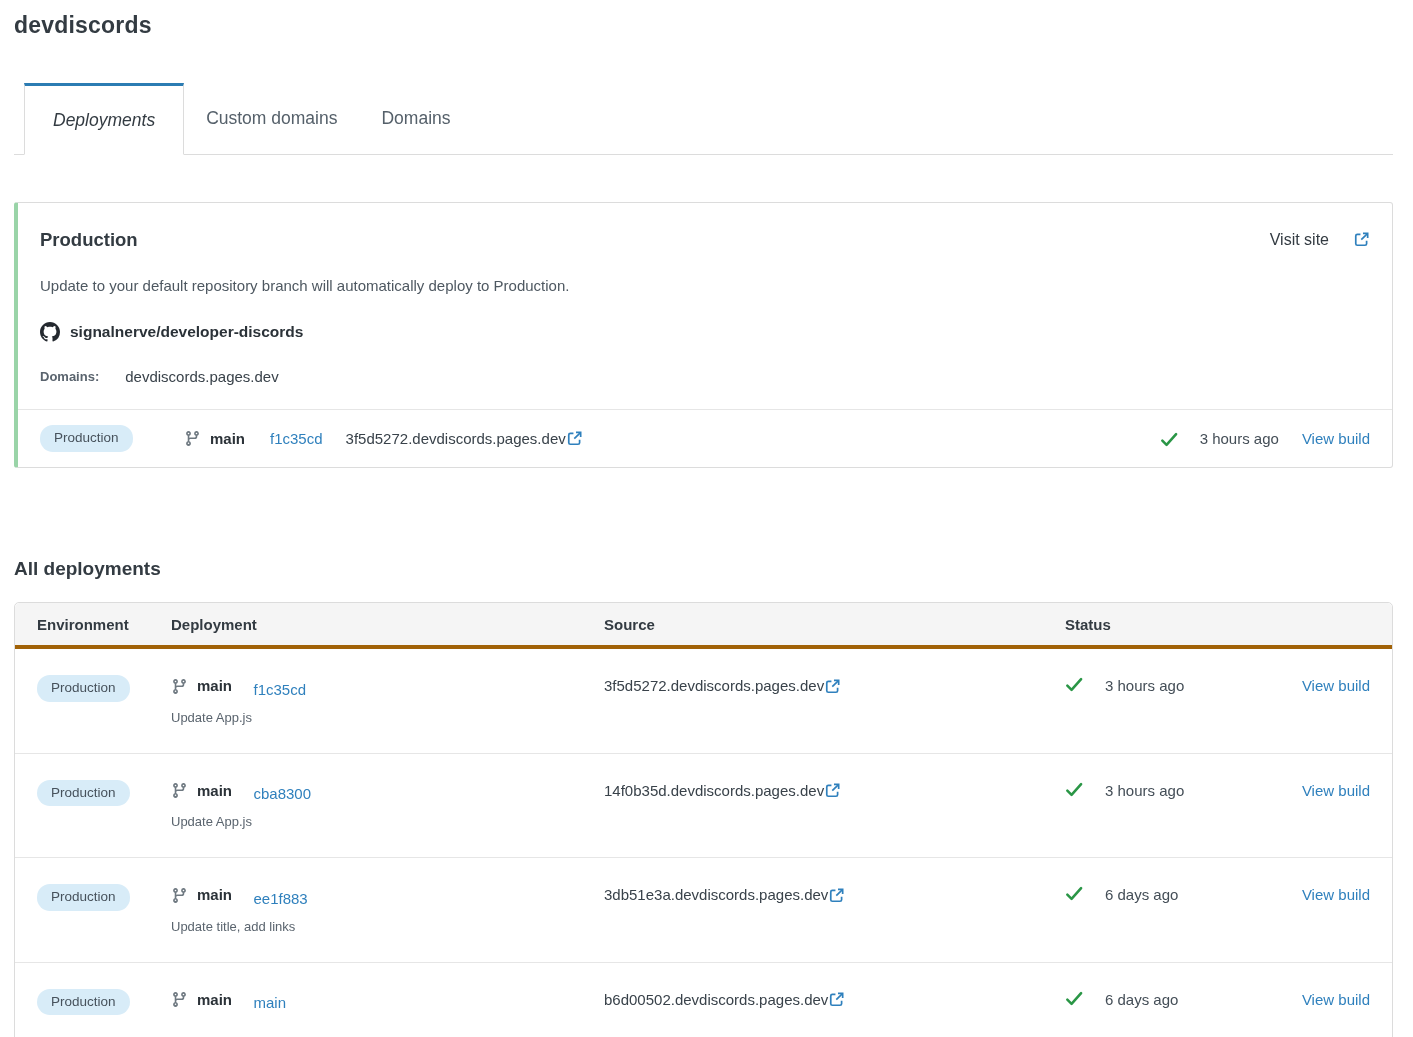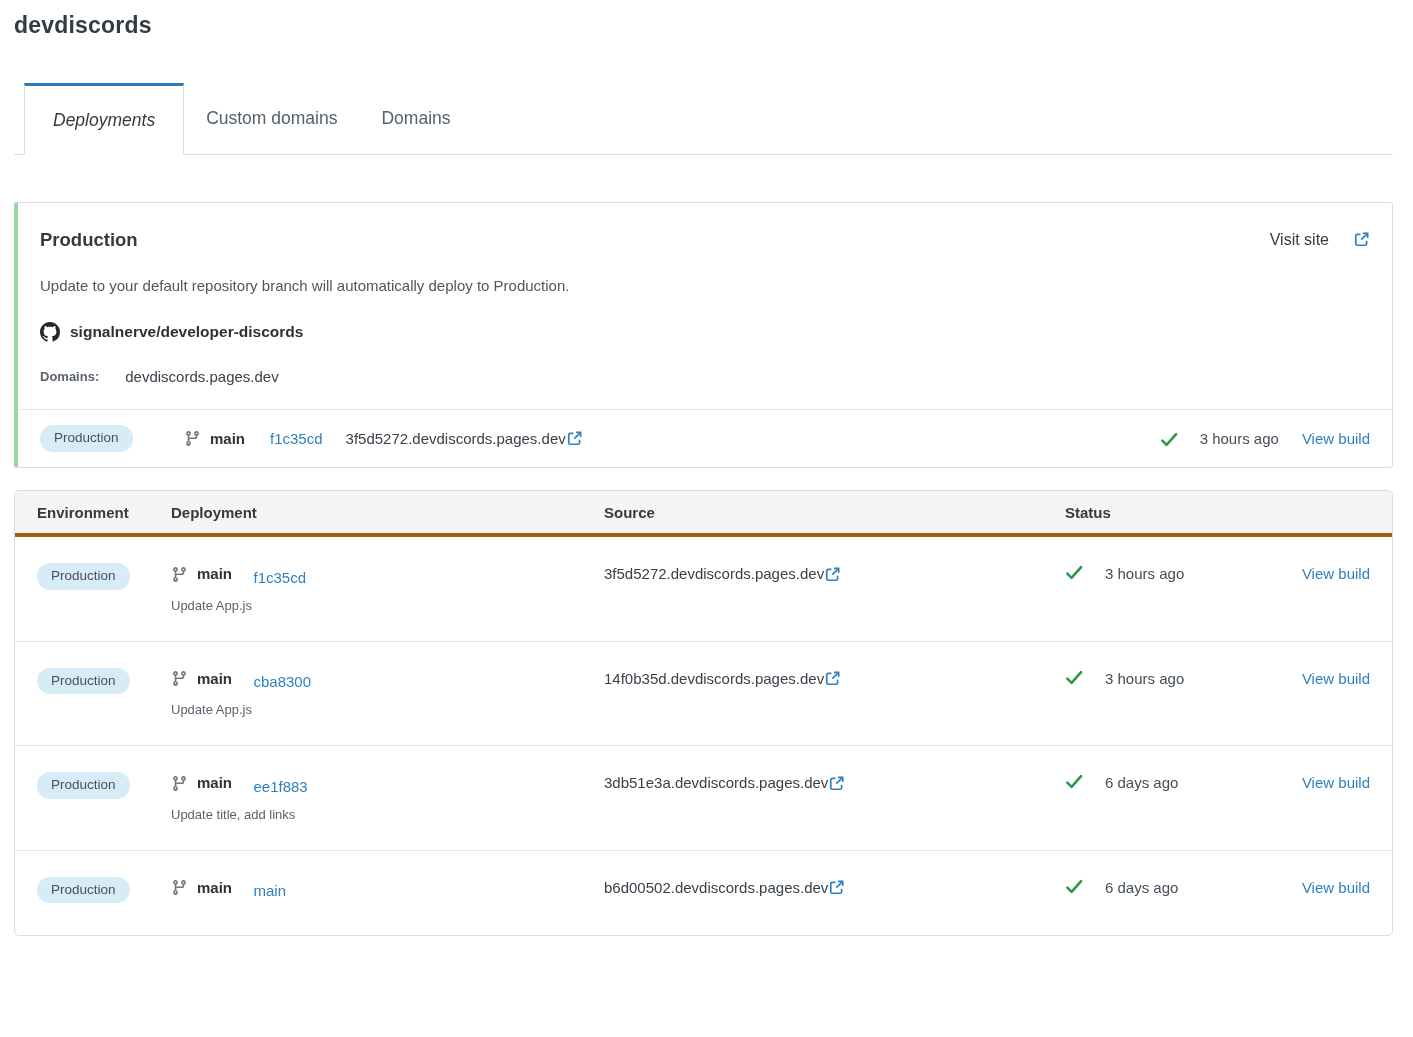--- a/index.html
+++ b/index.html
@@ -182,20 +182,21 @@
           <svg width="18" height="18" viewBox="0 0 17 16">
               <use href="#i-check"></use>
             </svg>
         </span>
         <span>3 hours ago</span>
       </span>
       <a class="link view-build">View build</a>
     </div>
   </section>
 
+  <h2 class="all-title">All deployments</h2>
 
   <section class="dep-table">
     <div class="thead">
       <div>Environment</div>
       <div>Deployment</div>
       <div>Source</div>
       <div>Status</div>
       <div></div>
     </div>
     <div id="rows">

